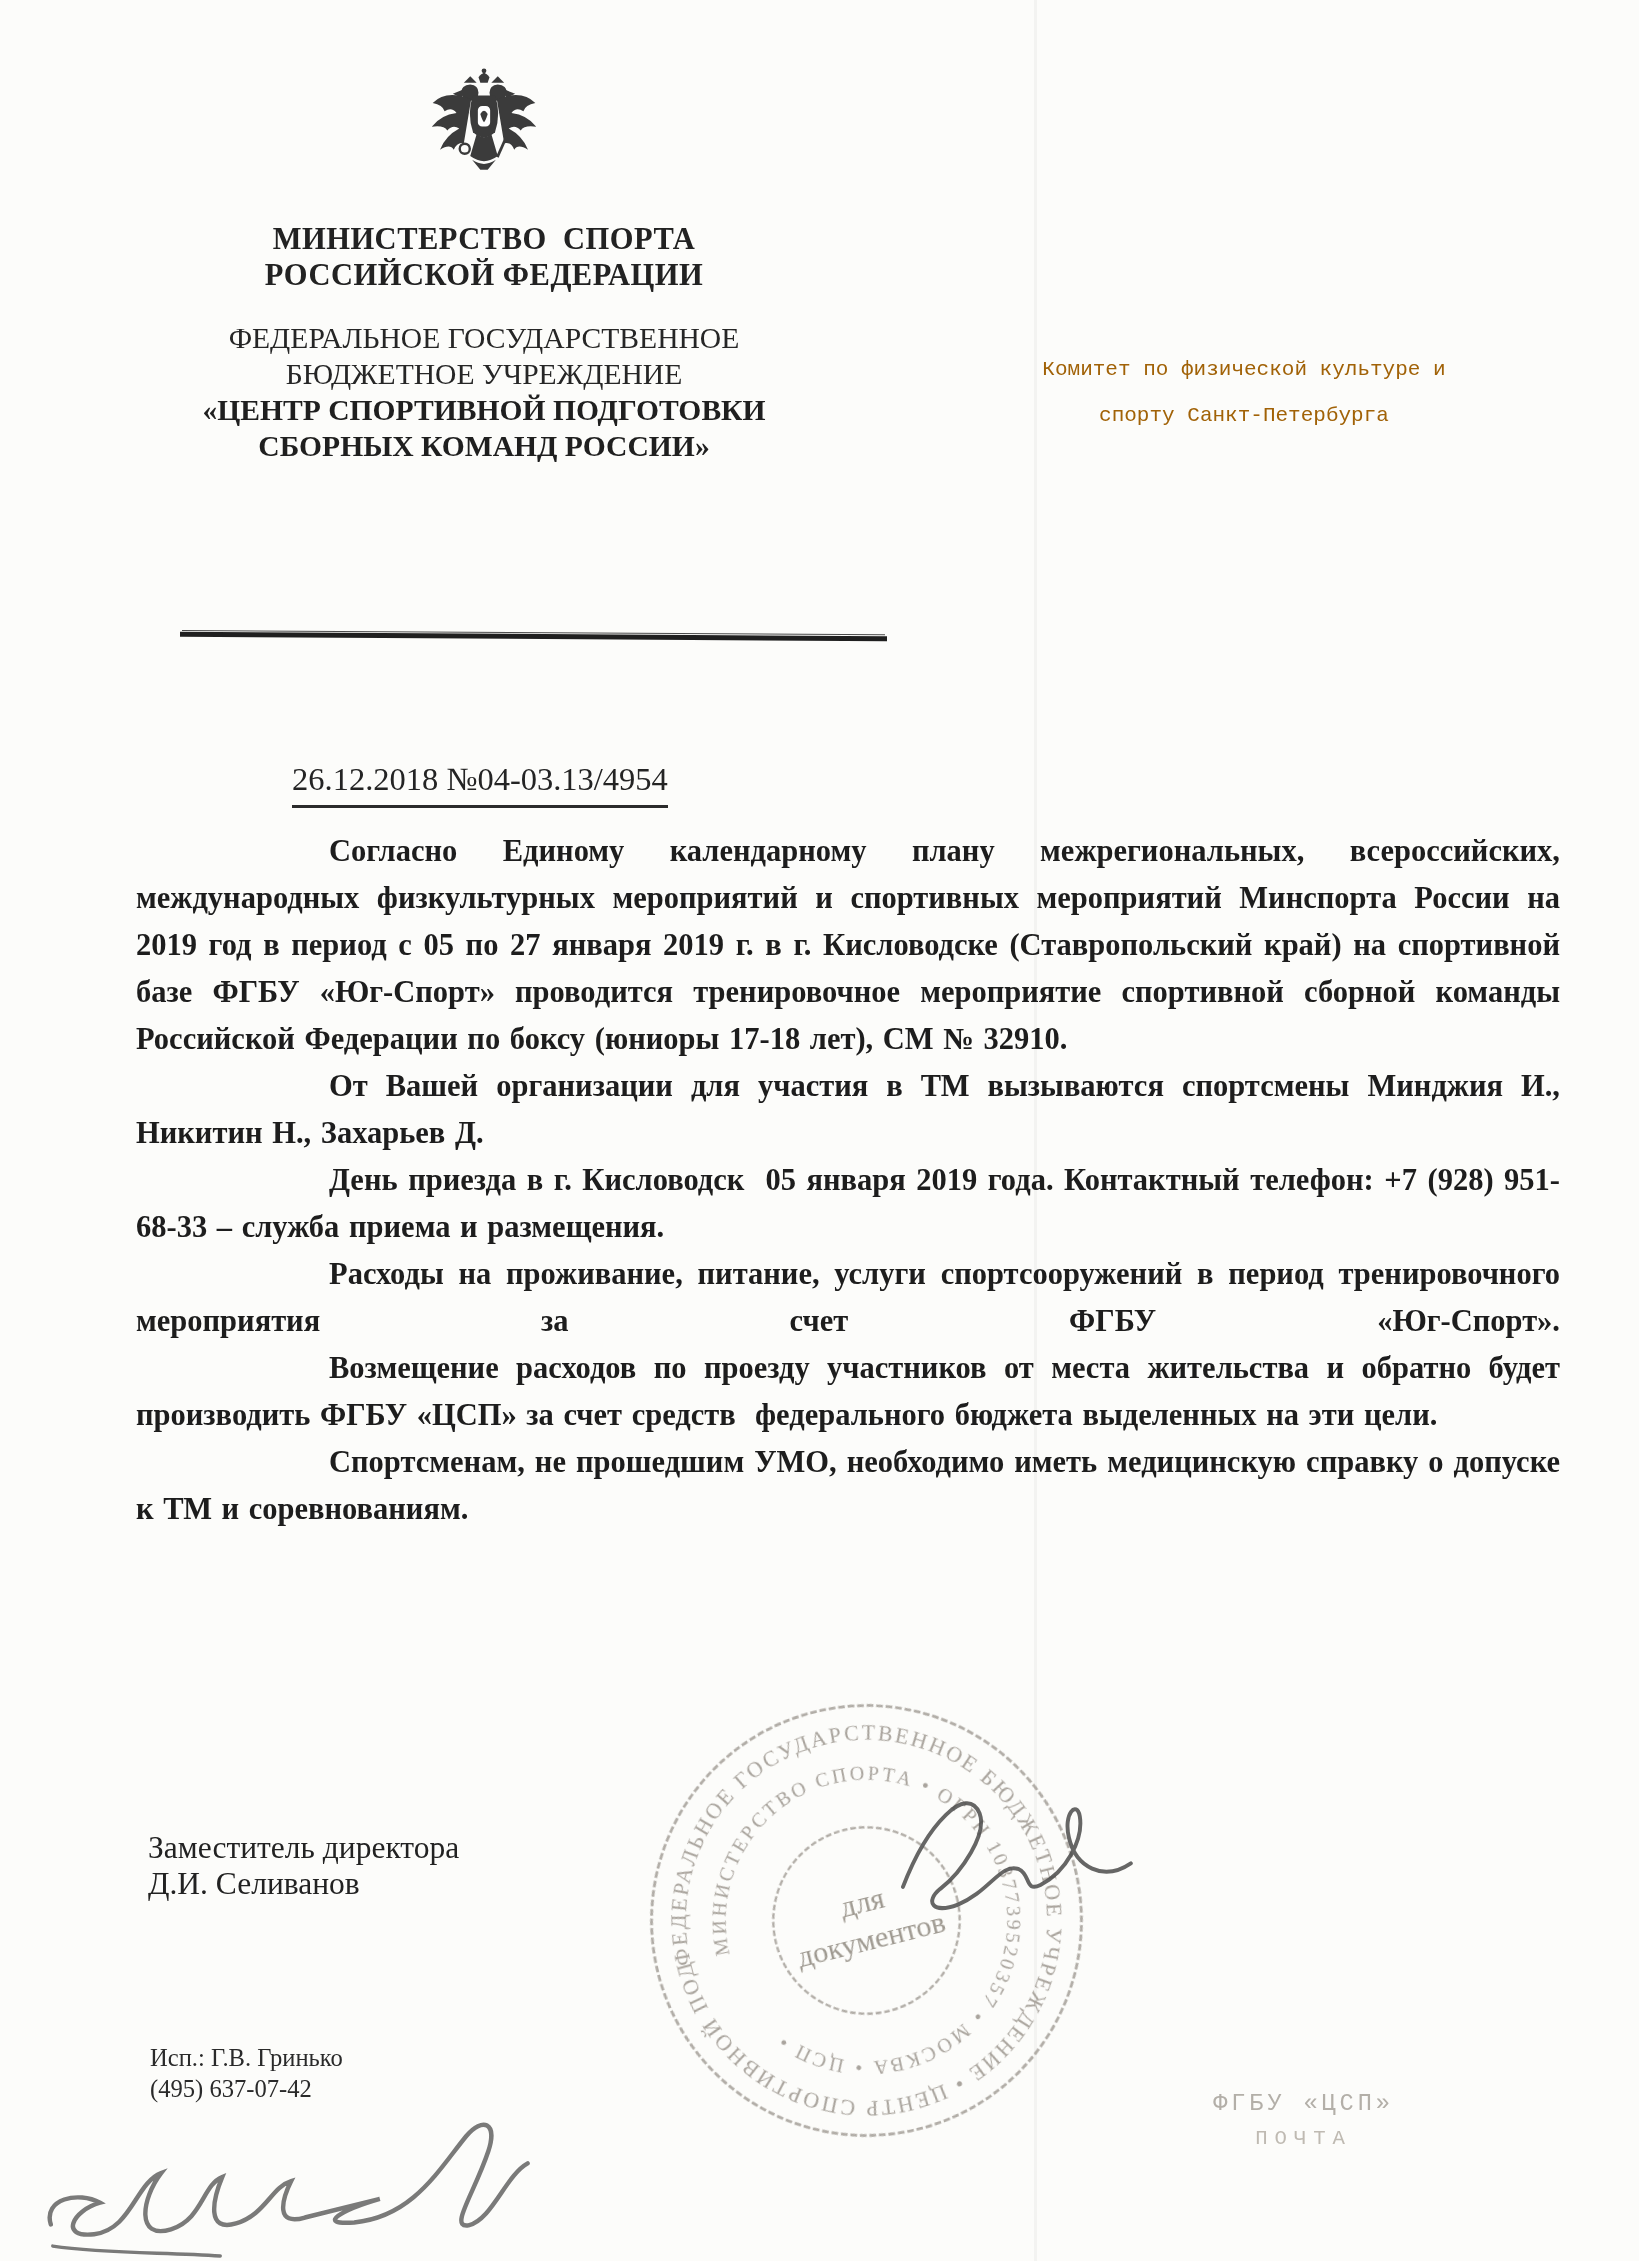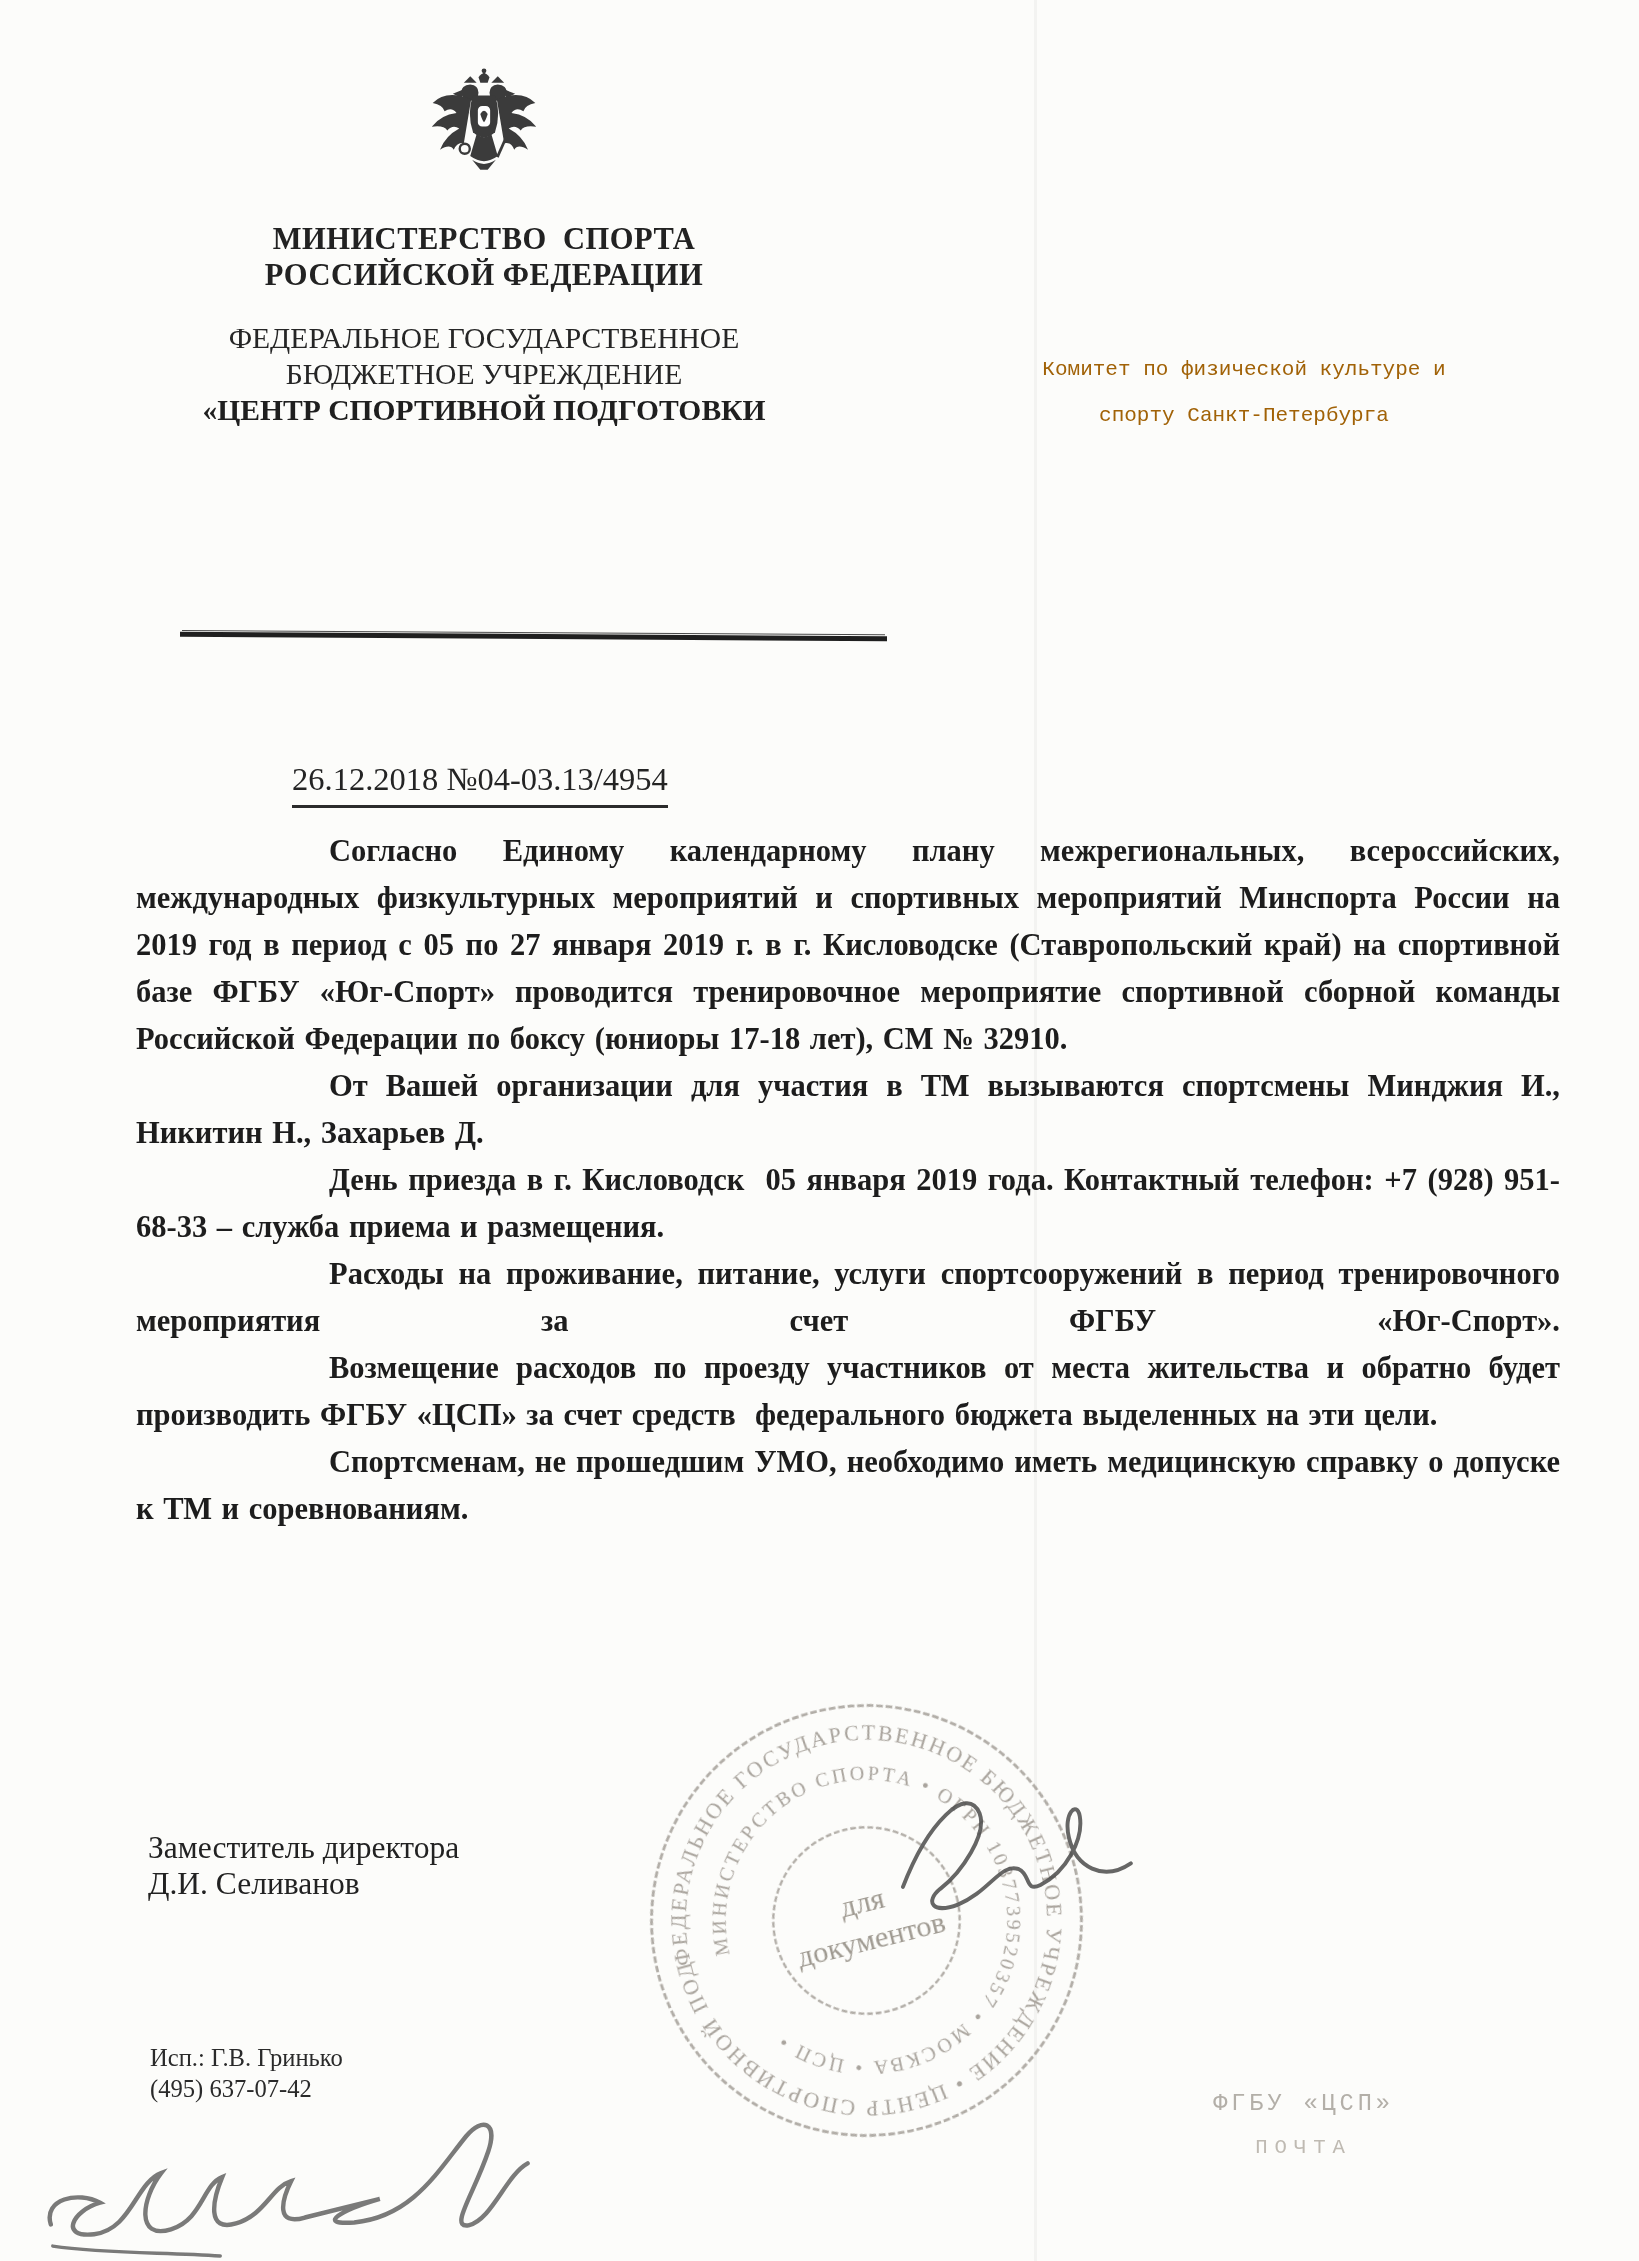--- a/index.html
+++ b/index.html
@@ -95,21 +95,21 @@
     font-size:24.6px;line-height:30.5px;color:#2a2a2a;
   }
   
   .mailstamp{
     position:absolute;left:1190px;top:2090px;width:227px;
     text-align:center;
     font-family:"Liberation Mono","DejaVu Sans Mono",monospace;
     color:#b3afa8;
   }
   .mailstamp .m1{font-size:23.6px;letter-spacing:3.9px;}
-  .mailstamp .m2{font-size:20.7px;letter-spacing:6.9px;margin-top:19px;color:#bfbab2;}
+  .mailstamp .m2{font-size:20.7px;letter-spacing:6.9px;margin-top:10px;color:#bfbab2;}
   
   .scribble{
     position:absolute;left:37px;top:2108px;width:532px;height:154px;
     opacity:.8;
   }
 </style>
 </head>
 <body>
 
 <div class="page">
@@ -142,20 +142,21 @@
 
     <div class="ministry">
       <div>МИНИСТЕРСТВО&nbsp; СПОРТА</div>
       <div>РОССИЙСКОЙ ФЕДЕРАЦИИ</div>
     </div>
 
     <div class="org">
       <div>ФЕДЕРАЛЬНОЕ ГОСУДАРСТВЕННОЕ</div>
       <div>БЮДЖЕТНОЕ УЧРЕЖДЕНИЕ</div>
       <div class="b">«ЦЕНТР СПОРТИВНОЙ ПОДГОТОВКИ</div>
+      <div class="b">СБОРНЫХ КОМАНД РОССИИ»</div>
     </div>
 
   </div>
 
   <div class="lh-rule"></div>
 
   <div class="recipient">
     <div>Комитет по физической культуре и</div>
     <div>спорту Санкт-Петербурга</div>
   </div>

